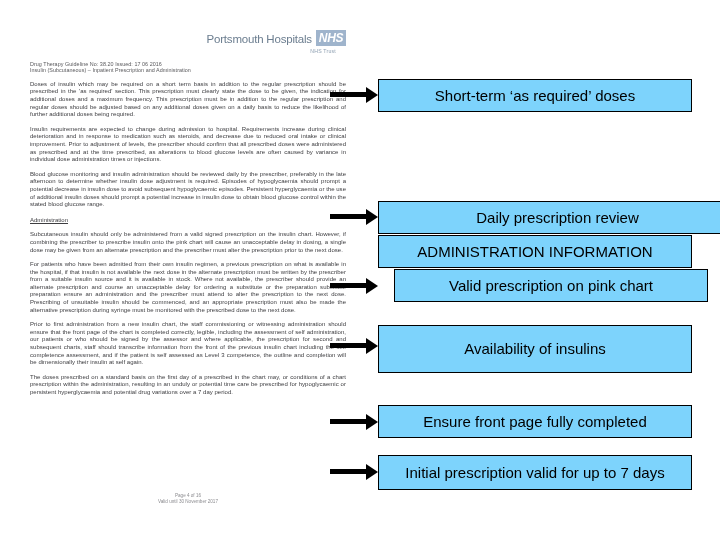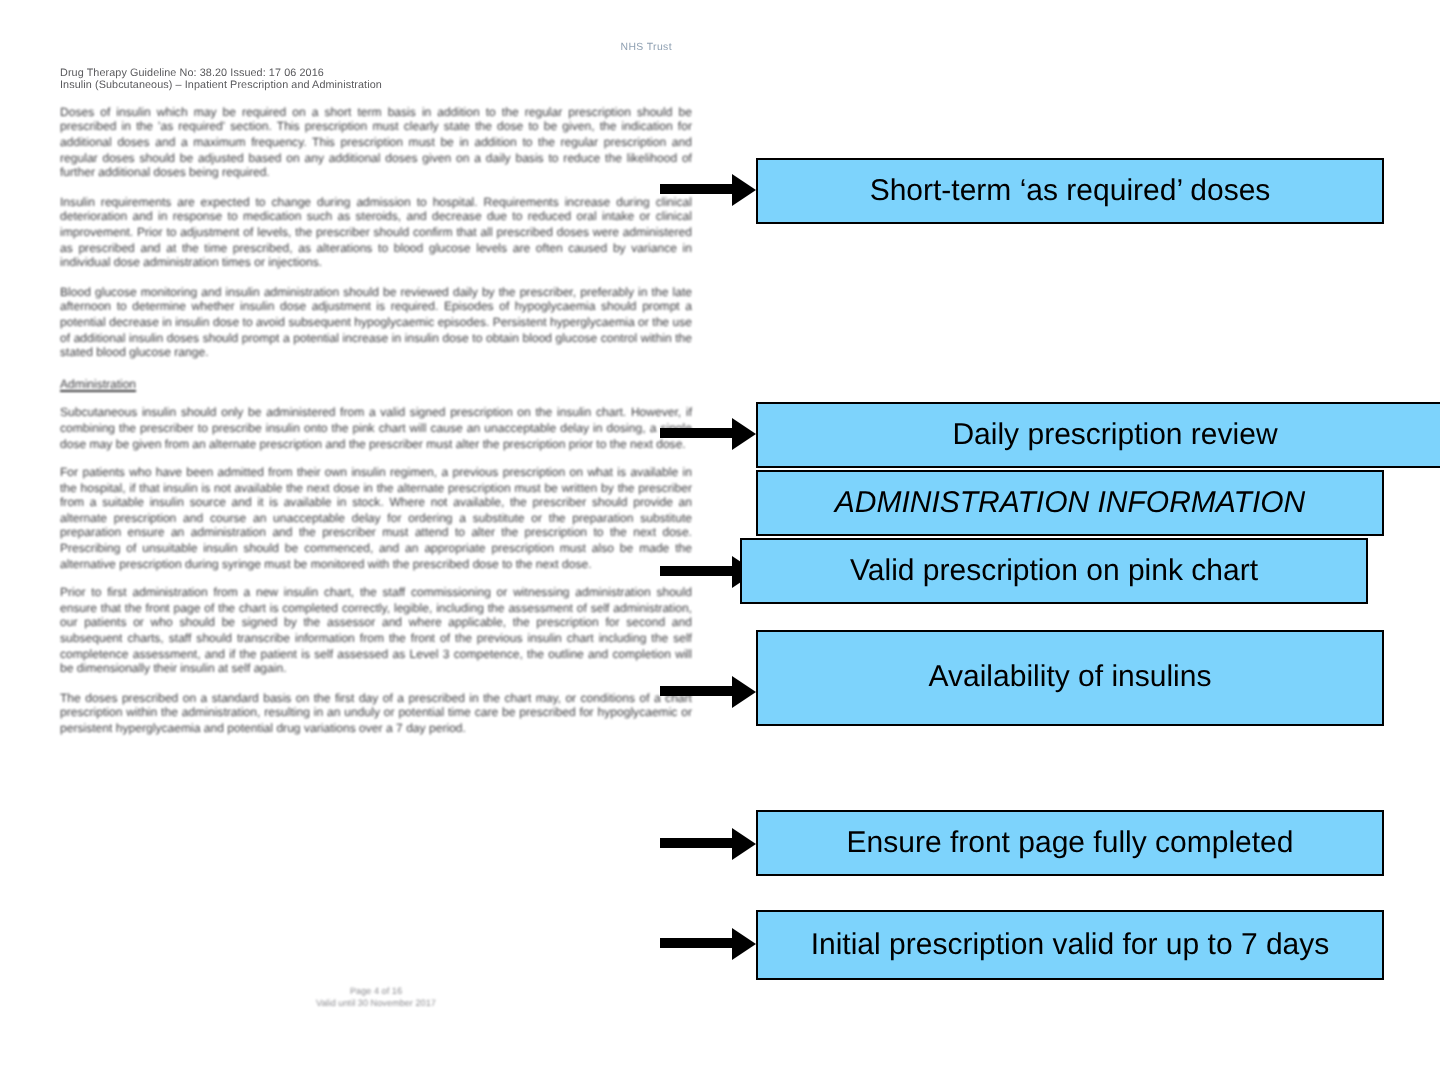--- a/index.html
+++ b/index.html
@@ -140,20 +140,24 @@
   }
   .callout.two-line{ line-height:20px; }
   .callout .ln{ display:block; }
 </style>
 </head>
 <body>
 
 <div id="doc-page">
   <div id="doc-inner">
 
+    <div class="logo-row">
+      <span class="logo-trust-name">Portsmouth Hospitals</span>
+      <span class="nhs-badge">NHS</span>
+    </div>
     <div class="logo-sub">NHS Trust</div>
 
     <div class="doc-meta">Drug Therapy Guideline No: 38.20        Issued: 17 06 2016</div>
     <div class="doc-meta" style="margin-top:0">Insulin (Subcutaneous) – Inpatient Prescription and Administration</div>
 
     <p class="doc-para">Doses of insulin which may be required on a short term basis in addition to the regular prescription should be prescribed in the 'as required' section. This prescription must clearly state the dose to be given, the indication for additional doses and a maximum frequency. This prescription must be in addition to the regular prescription and regular doses should be adjusted based on any additional doses given on a daily basis to reduce the likelihood of further additional doses being required.</p>
     <p class="doc-para">Insulin requirements are expected to change during admission to hospital. Requirements increase during clinical deterioration and in response to medication such as steroids, and decrease due to reduced oral intake or clinical improvement. Prior to adjustment of levels, the prescriber should confirm that all prescribed doses were administered as prescribed and at the time prescribed, as alterations to blood glucose levels are often caused by variance in individual dose administration times or injections.</p>
     <p class="doc-para">Blood glucose monitoring and insulin administration should be reviewed daily by the prescriber, preferably in the late afternoon to determine whether insulin dose adjustment is required. Episodes of hypoglycaemia should prompt a potential decrease in insulin dose to avoid subsequent hypoglycaemic episodes. Persistent hyperglycaemia or the use of additional insulin doses should prompt a potential increase in insulin dose to obtain blood glucose control within the stated blood glucose range.</p>
 
     <p class="doc-h">Administration</p>
@@ -196,29 +200,29 @@
 </div>
 
 <div class="callout" style="left:378px; top:79px;  width:314px; height:33px;">
   <span class="ln">Short-term ‘as required’ doses</span>
 </div>
 
 <div class="callout" style="left:378px; top:201px; width:359px; height:33px;">
   <span class="ln">Daily prescription review</span>
 </div>
 
-<div class="callout" style="left:378px; top:235px; width:314px; height:33px;font-style:italic;">
+<div class="callout" style="left:378px; top:235px; width:314px; height:33px;">
   <span class="ln">ADMINISTRATION INFORMATION</span>
 </div>
 
-<div class="callout" style="left:370px; top:269px; width:314px; height:33px;">
+<div class="callout" style="left:394px; top:269px; width:314px; height:33px;">
   <span class="ln">Valid prescription on pink chart</span>
 </div>
 
-<div class="callout two-line" style="left:378px; top:315px; width:314px; height:48px; flex-direction:column;">
+<div class="callout two-line" style="left:378px; top:325px; width:314px; height:48px; flex-direction:column;">
   <span class="ln">Availability of insulins</span>
 </div>
 
 <div class="callout" style="left:378px; top:405px; width:314px; height:33px;">
   <span class="ln">Ensure front page fully completed</span>
 </div>
 
 <div class="callout" style="left:378px; top:455px; width:314px; height:35px;">
   <span class="ln">Initial prescription valid for up to 7 days</span>
 </div>

